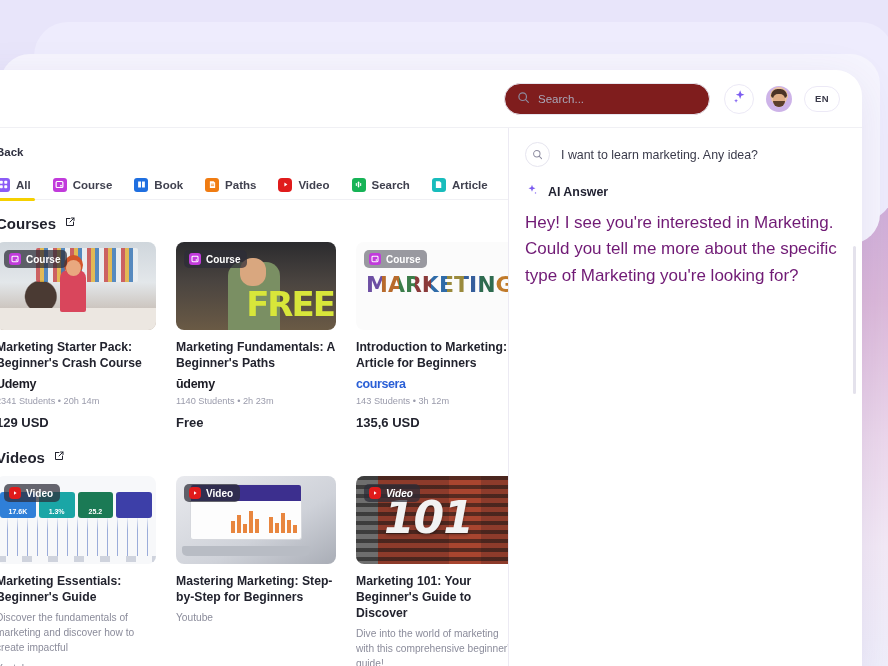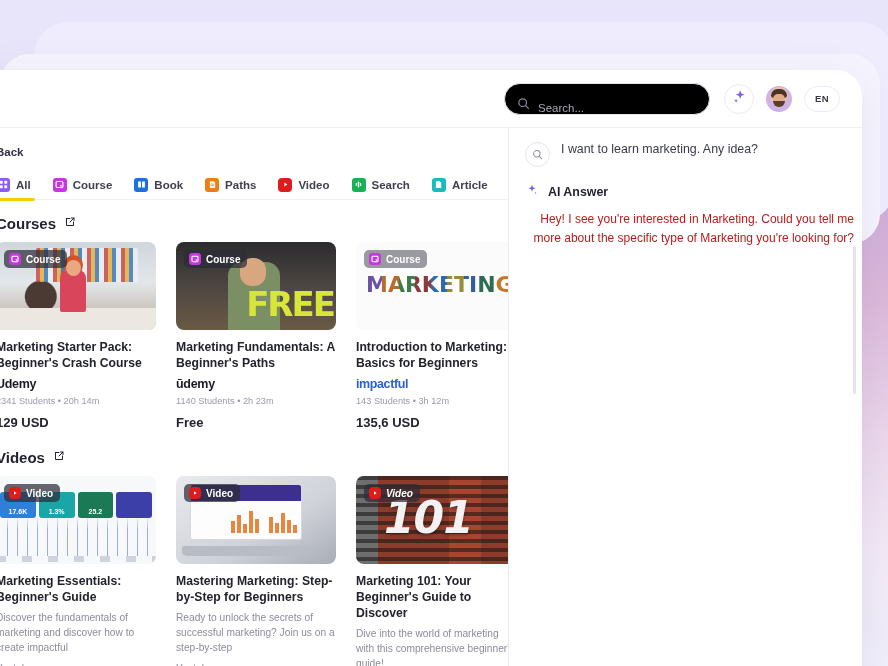--- a/index.html
+++ b/index.html
@@ -50,22 +50,22 @@
   
   .topbar {
     position: relative; height: 58px;
     border-bottom: 1px solid #f0f0f4;
     display: flex; align-items: center; justify-content: flex-end;
     padding-right: 22px;
   }
   .search-box {
     width: 206px; height: 32px;
     border: 1px solid #e7e6ef; border-radius: 16px;
-    display: flex; align-items: flex-end; gap: 8px; padding: 0 12px;
-    background: #000000;
+    display: flex; align-items: center; gap: 8px; padding: 0 12px;
+    background: #7f1d1d;
   }
   .search-box .ph { color: #a9a7b8; font-size: 11.5px; }
   .icon-btn-round {
     width: 30px; height: 30px; margin-left: 14px;
     border: 1px solid #ece9f6; border-radius: 50%;
     display: flex; align-items: center; justify-content: center;
     background: #fff;
   }
   .avatar {
     width: 26px; height: 26px; margin-left: 12px; border-radius: 50%;
@@ -178,31 +178,31 @@
   .t-101 .num { position:absolute; left:28px; top:16px; font-size:44px; font-weight:900; color:#f2f2f2; letter-spacing:-1px; font-family:"DejaVu Sans", sans-serif; text-shadow:0 2px 3px rgba(0,0,0,.3);}
 
   
   .cp-head {
     height: 46px; display: flex; align-items: center; gap: 9px;
     padding: 0 16px; border-bottom: 1px solid #eceaf3;
   }
   .cp-title { font-size: 15.5px; font-weight: 700; color: #1f2030; letter-spacing: -.2px; }
   .cp-actions { margin-left: auto; display: flex; align-items: center; gap: 16px; }
   .cp-query {
-    display: flex; gap: 11px; padding: 14px 16px 0 16px;
+    display: flex; align-items: center; gap: 11px; padding: 14px 16px 0 16px;
   }
   .q-circle {
     width: 25px; height: 25px; border-radius: 50%; border: 1px solid #e6e5ef;
     display: flex; align-items: center; justify-content: center; flex: 0 0 auto;
   }
   .q-text { font-size: 12.4px; color: #3a3b4b; }
-  .cp-answer { padding: 16px 8px 0 16px; text-align: right; }
+  .cp-answer { padding: 16px 22px 0 16px; }
   .ans-head { display: flex; align-items: center; gap: 9px; margin-bottom: 9px; }
   .ans-title { font-size: 12.4px; font-weight: 700; color: #1f2030; }
-  .ans-body { font-size: 12px; line-height: 1.55; color: #b91c1c; }
+  .ans-body { font-size: 17px; line-height: 1.55; color: #701a75; }
   .cp-scroll {
     position: absolute; right: 6px; top: 118px; width: 3.5px; height: 148px;
     background: #e4e2ec; border-radius: 2px;
   }
 </style>
 </head>
 <body>
 
 <div id="root">
 
@@ -389,22 +389,22 @@
                 <div class="badge" style="background:rgba(125,125,135,0.78);">
                   <span class="bico" style="background:#c13bdb;">
                     <svg width="8" height="8" viewBox="0 0 12 12" fill="none" stroke="#fff" stroke-width="1.6">
                         <rect x="1.5" y="2" width="9" height="8" rx="1.2"></rect>
                         <circle cx="8" cy="7.5" r="1.2" fill="#fff" stroke="none"></circle>
                       </svg>
                   </span>
                   <span>Course</span>
                 </div>
               </div>
-              <div class="card-title">Introduction to Marketing: Basics for Beginners</div>
-              <div class="brand-coursera">impactful</div>
+              <div class="card-title">Introduction to Marketing: Article for Beginners</div>
+              <div class="brand-coursera">coursera</div>
               <div class="card-meta">143 Students  •  3h 12m</div>
               <div class="card-price">135,6 USD</div>
             </div>
 
           </div>
         </div>
 
         <div class="section" style="padding-top:18px;">
           <div class="sec-head">
             <span class="sec-title">Videos</span>
@@ -467,21 +467,20 @@
                 <div class="badge">
                   <span class="bico" style="background:#e01b1b;border-radius:4px;">
                     <svg width="8" height="8" viewBox="0 0 12 12" fill="#fff">
                         <path d="M4.5 3.2l4 2.8-4 2.8z"></path>
                       </svg>
                   </span>
                   <span>Video</span>
                 </div>
               </div>
               <div class="card-title">Mastering Marketing: Step-by-Step for Beginners</div>
-              <div class="card-desc">Ready to unlock the secrets of successful marketing? Join us on a step-by-step</div>
               <div class="card-src">Youtube</div>
 
             </div>
 
             <div class="card">
               <div class="thumb t-101">
                 <span class="slats"></span>
                   <span class="num">101</span>
                 <div class="badge">
                   <span class="bico" style="background:#e01b1b;border-radius:4px;">

